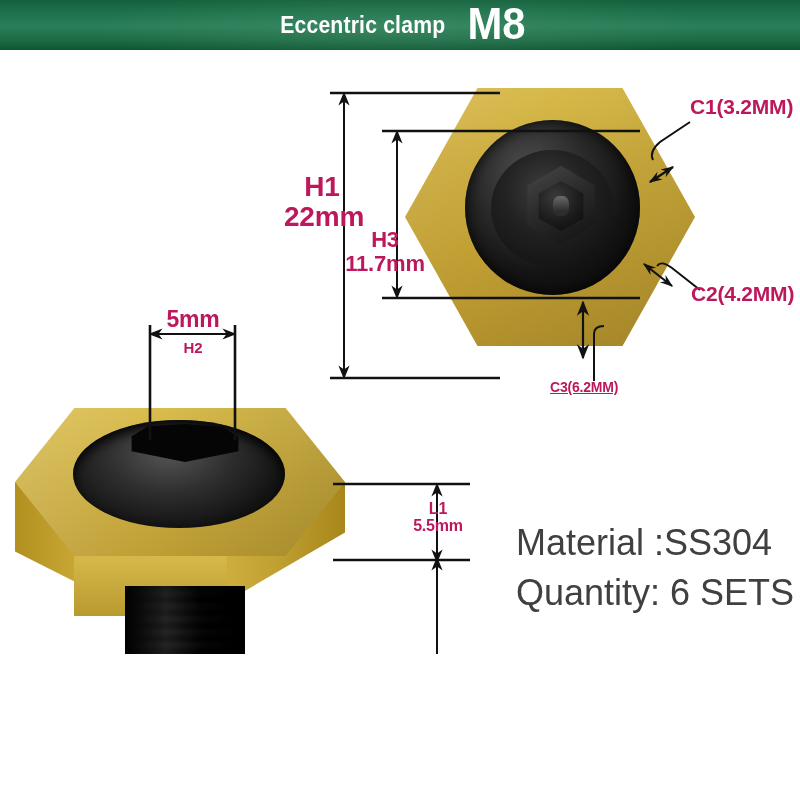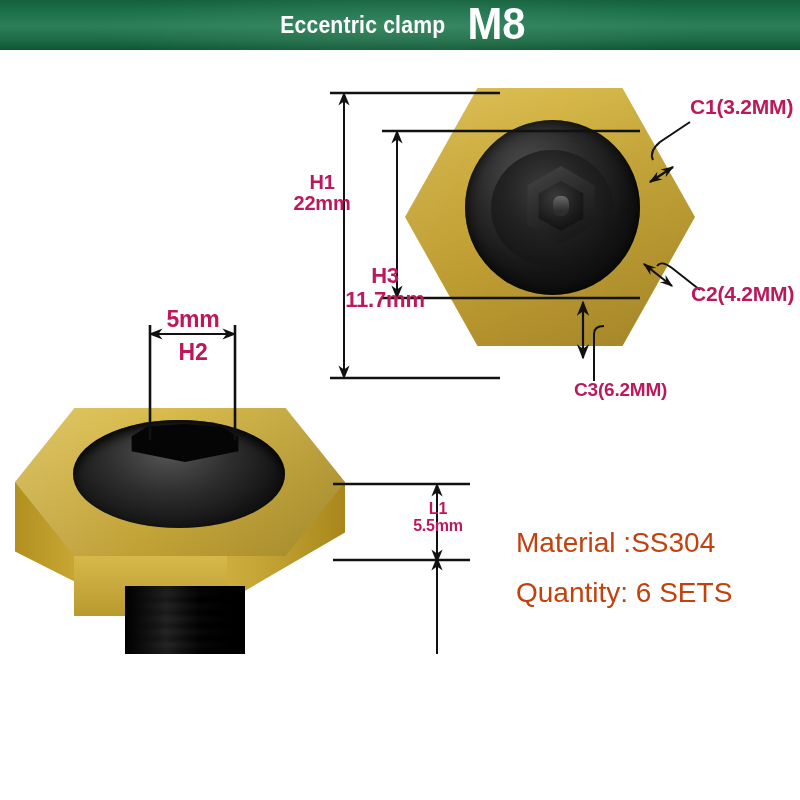--- a/index.html
+++ b/index.html
@@ -229,22 +229,22 @@
     background: linear-gradient(90deg, rgba(0,0,0,0.75) 0%, rgba(255,255,255,0.10) 34%, rgba(0,0,0,0.18) 62%, rgba(0,0,0,0.85) 100%);
   }
 
   
   #info {
     position: absolute;
     left: 516px; top: 518px;
     width: 270px;
   }
   #info div {
-    color: #c2410c;
-    font-size: 28px;
+    color: #404040;
+    font-size: 36px;
     line-height: 50px;
     white-space: nowrap;
     font-family: "Liberation Sans", sans-serif;
   }
 </style>
 </head>
 <body>
 
 <div id="page">
 
@@ -332,38 +332,38 @@
       <line x1="437" y1="558" x2="437" y2="731" stroke="#111" stroke-width="2" marker-start="url(#ar)" marker-end="url(#ar)"></line>
     </g>
 
     <g>
       <line x1="128" y1="690" x2="128" y2="785" stroke="#111" stroke-width="2.6"></line>
       <line x1="253" y1="712" x2="253" y2="785" stroke="#111" stroke-width="2.6"></line>
       <line x1="128" y1="762" x2="253" y2="762" stroke="#111" stroke-width="2" marker-start="url(#ar)" marker-end="url(#ar)"></line>
     </g>
   </svg>
 
-  <div class="dimlabel c" style="left:284px; top:172px; width:76px; font-size:20px;">
+  <div class="dimlabel c" style="left:284px; top:172px; width:76px; font-size:28px;">
     <div>H1</div>
     <div>22mm</div>
   </div>
 
-  <div class="dimlabel c" style="left:336px; top:228px; width:98px; font-size:22px;margin-top:36px;">
+  <div class="dimlabel c" style="left:336px; top:228px; width:98px; font-size:22px;">
     <div>H3</div>
     <div>11.7mm</div>
   </div>
 
   <div class="dimlabel" style="left:690px; top:96px; font-size:21px;">C1(3.2MM)</div>
 
   <div class="dimlabel" style="left:691px; top:283px; font-size:21px;">C2(4.2MM)</div>
 
-  <div class="dimlabel" style="left:574px; top:380px; font-size:19px;">C3(6.2MM)</div>
+  <div class="dimlabel" style="left:550px; top:380px; font-size:14px;text-decoration:underline;">C3(6.2MM)</div>
 
   <div class="dimlabel c" style="left:150px; top:307px; width:86px; font-size:23px;">5mm</div>
-  <div class="dimlabel c" style="left:150px; top:340px; width:86px; font-size:23px;">H2</div>
+  <div class="dimlabel c" style="left:150px; top:340px; width:86px; font-size:15px;">H2</div>
 
   <div class="dimlabel c" style="left:390px; top:500px; width:96px; font-size:16px;">
     <div>L1</div>
     <div>5.5mm</div>
   </div>
 
 
   <div class="dimlabel c" style="left:148px; top:746px; width:86px; font-size:23px;">M8</div>
 
   <div id="info">

